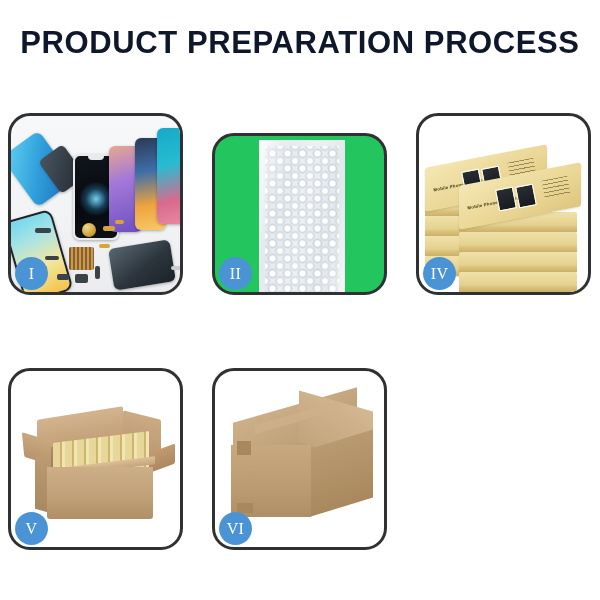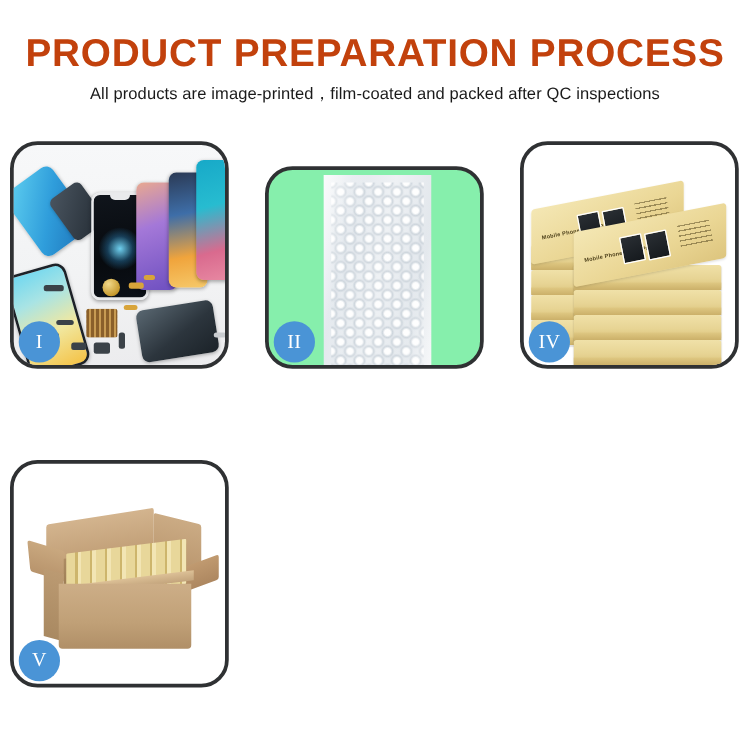--- a/index.html
+++ b/index.html
@@ -17,21 +17,21 @@
 
   
   .header {
     text-align: center;
     padding-top: 26px;
   }
   .title {
     font-size: 31px;
     font-weight: bold;
     letter-spacing: 0.6px;
-    color: #c2410c;
+    color: #0f172a;
     line-height: 1.08;
     white-space: nowrap;
   }
   .subtitle {
     margin-top: 7px;
     font-size: 13.2px;
     color: #1a1a1a;
     letter-spacing: 0.1px;
     white-space: nowrap;
   }
@@ -157,21 +157,21 @@
       repeating-linear-gradient(0deg,#8a5f2a 0 2px,#c79a52 2px 4px);
     border-radius: 2px;
   }
   .coin {
     position: absolute; left: 71px; top: 107px;
     width: 14px; height: 14px; border-radius: 50%;
     background: radial-gradient(circle at 35% 30%,#f2d98a,#c79a2e 70%,#8e6b18);
   }
 
   
-  .p2 { background: #86efac; margin-top: 20px; }
+  .p2 { background: #22c55e; margin-top: 20px; }
   .bubblesheet {
     position: absolute;
     left: 44px; top: 4px;
     width: 86px; height: 174px;
     background: linear-gradient(100deg,#f4f6f8 0%,#e4e9ee 20%,#eef1f4 50%,#e2e7ec 80%,#f3f5f7 100%);
   }
   .bubbles {
     position: absolute;
     left: 6px; top: 6px; right: 6px; bottom: 4px;
     background-image:
@@ -368,21 +368,20 @@
   .c6-tab2 {
     position: absolute; left: 22px; top: 132px; width: 16px; height: 10px;
     background: #a9885e;
   }
 </style>
 </head>
 <body>
 
 <div class="header">
   <div class="title">PRODUCT PREPARATION PROCESS</div>
-  <div class="subtitle">All products are image-printed，film-coated and packed after QC inspections</div>
 </div>
 
 <div class="grid">
 
   <div class="panel p1">
     <div class="scene">
       <div class="ph ph-a"></div>
       <div class="ph ph-a2"></div>
       <div class="ph ph-b">
         <div class="notch"></div>
@@ -475,14 +474,26 @@
       <div class="c5-rightflap"></div>
       <div class="c5-inner"></div>
       <div class="c5-contents"></div>
       <div class="c5-top-edge"></div>
       <div class="c5-side"></div>
       <div class="c5-front"></div>
     </div>
     <div class="badge">V</div>
   </div>
 
+  <div class="panel p6">
+    <div class="scene">
+      <div class="c6-top"></div>
+      <div class="c6-top2"></div>
+      <div class="c6-tape"></div>
+      <div class="c6-front"></div>
+      <div class="c6-right"></div>
+      <div class="c6-tab1"></div>
+      <div class="c6-tab2"></div>
+    </div>
+    <div class="badge">VI</div>
+  </div>
 
 </div>
 
 </body></html>

